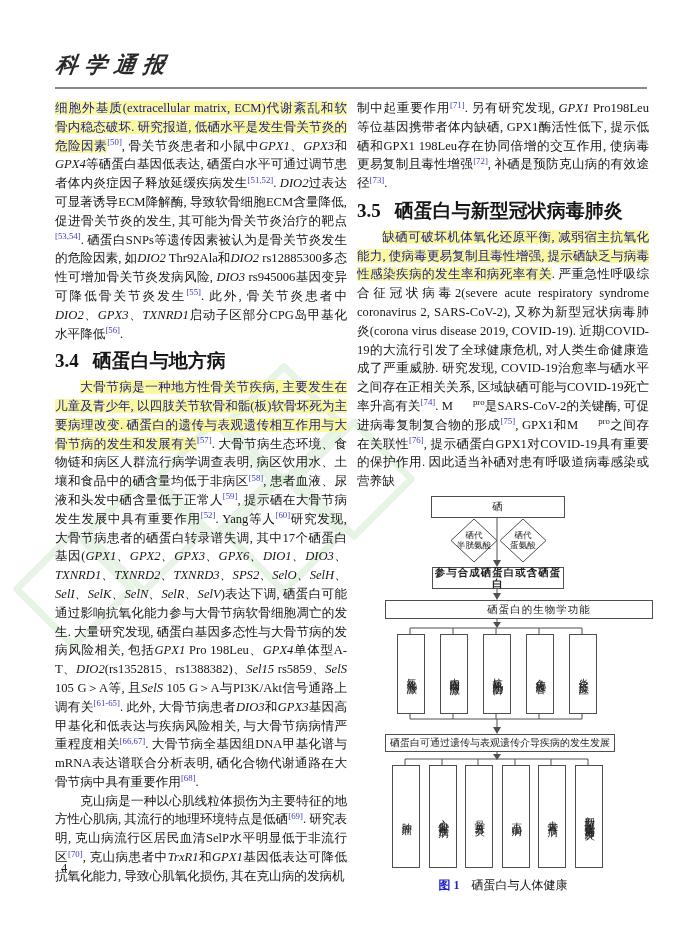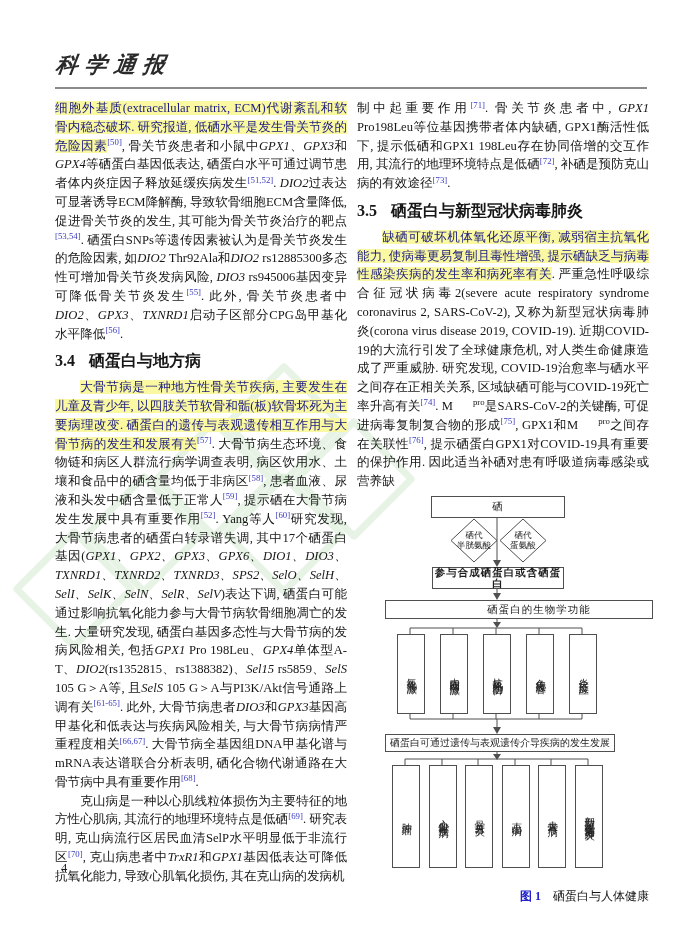--- a/index.html
+++ b/index.html
@@ -11,38 +11,38 @@
   
   .logo{position:absolute;left:56px;top:50px;font-size:22px;font-style:italic;font-weight:bold;
         letter-spacing:7px;transform:skewX(-8deg);color:#2a2a2a;z-index:2;}
   .header-rule{position:absolute;left:55px;top:87px;width:592px;height:2px;background:#8a8a8a;z-index:2;}
   
   .col{position:absolute;top:99px;width:292px;font-size:12.6px;line-height:18.8px;text-align:justify;z-index:1;}
   #col-left{left:55px;}
   #col-right{left:357px;}
   .para{margin:0;}
   .para.indent{text-indent:2em;}
-  .heading{font-weight:bold;font-size:16px;margin:9px 0 7px 0;text-align:left;}
+  .heading{font-weight:bold;font-size:19px;margin:9px 0 7px 0;text-align:left;}
   .heading .h-num{margin-right:14px;}
   .hl{background:#FAF9A2;color:#1b1b80;}
   .i{font-style:italic;}
   .cite{color:#3B3BBE;font-size:8.8px;position:relative;top:-4.5px;line-height:0;}
   .sup{font-size:8.8px;position:relative;top:-4.5px;line-height:0;padding-left:20px;}
   
   .fig-canvas{position:relative;width:292px;height:374px;margin-top:5px;}
   .fig-canvas svg{position:absolute;left:0;top:0;}
   .fc-box{position:absolute;border:1px solid #4f4f4f;background:#fff;display:flex;align-items:center;justify-content:center;
           font-size:10.5px;line-height:11px;text-align:center;color:#1e1e1e;letter-spacing:1px;}
   .fc-dia-label{position:absolute;display:flex;flex-direction:column;align-items:center;justify-content:center;
           font-size:8.6px;line-height:9.5px;color:#1e1e1e;text-align:center;}
   .vbox{position:absolute;width:26px;border:1px solid #4f4f4f;background:#fff;
         writing-mode:vertical-rl;text-orientation:upright;
         display:flex;align-items:center;justify-content:center;
         font-size:10.5px;line-height:1;letter-spacing:2px;color:#1e1e1e;}
-  .fig-caption{margin-top:18px;text-align:right;}
+  .fig-caption{margin-top:7px;text-align:center;}
   .fig-caption .cap-line{font-size:12px;line-height:16.5px;}
   .cap-label-zh{color:#2222CC;font-weight:bold;margin-right:12px;}
   .cap-label-en{color:#2222CC;font-weight:bold;margin-right:10px;}
   .cap-en{font-size:11.8px;}
   .page-number{position:absolute;left:61px;top:861px;font-size:12.5px;z-index:1;}
 </style>
 </head>
 <body>
 
 <div class="page">
@@ -61,21 +61,21 @@
 
   <div class="col" id="col-left">
       <p class="para"><span class="hl">细胞外基质(extracellular matrix, ECM)代谢紊乱和软骨内稳态破坏. 研究报道, 低硒水平是发生骨关节炎的危险因素</span><span class="cite">[50]</span><span>, 骨关节炎患者和小鼠中</span><span class="i">GPX1</span><span>、</span><span class="i">GPX3</span><span>和</span><span class="i">GPX4</span><span>等硒蛋白基因低表达, 硒蛋白水平可通过调节患者体内炎症因子释放延缓疾病发生</span><span class="cite">[51,52]</span><span>. </span><span class="i">DIO2</span><span>过表达可显著诱导ECM降解酶, 导致软骨细胞ECM含量降低, 促进骨关节炎的发生, 其可能为骨关节炎治疗的靶点</span><span class="cite">[53,54]</span><span>. 硒蛋白SNPs等遗传因素被认为是骨关节炎发生的危险因素, 如</span><span class="i">DIO2</span><span> Thr92Ala和</span><span class="i">DIO2</span><span> rs12885300多态性可增加骨关节炎发病风险, </span><span class="i">DIO3</span><span> rs945006基因变异可降低骨关节炎发生</span><span class="cite">[55]</span><span>. 此外, 骨关节炎患者中</span><span class="i">DIO2</span><span>、</span><span class="i">GPX3</span><span>、</span><span class="i">TXNRD1</span><span>启动子区部分CPG岛甲基化水平降低</span><span class="cite">[56]</span><span>.</span></p>
       <div class="heading"><span class="h-num">3.4</span><span>硒蛋白与地方病</span></div>
       <p class="para indent"><span class="hl">大骨节病是一种地方性骨关节疾病, 主要发生在儿童及青少年, 以四肢关节软骨和骺(板)软骨坏死为主要病理改变. 硒蛋白的遗传与表观遗传相互作用与大骨节病的发生和发展有关</span><span class="cite">[57]</span><span>. 大骨节病生态环境、食物链和病区人群流行病学调查表明, 病区饮用水、土壤和食品中的硒含量均低于非病区</span><span class="cite">[58]</span><span>, 患者血液、尿液和头发中硒含量低于正常人</span><span class="cite">[59]</span><span>, 提示硒在大骨节病发生发展中具有重要作用</span><span class="cite">[52]</span><span>. Yang等人</span><span class="cite">[60]</span><span>研究发现, 大骨节病患者的硒蛋白转录谱失调, 其中17个硒蛋白基因(</span><span class="i">GPX1、GPX2、GPX3、GPX6、DIO1、DIO3、TXNRD1、TXNRD2、TXNRD3、SPS2、SelO、SelH、SelI、SelK、SelN、SelR、SelV</span><span>)表达下调, 硒蛋白可能通过影响抗氧化能力参与大骨节病软骨细胞凋亡的发生. 大量研究发现, 硒蛋白基因多态性与大骨节病的发病风险相关, 包括</span><span class="i">GPX1</span><span> Pro 198Leu、</span><span class="i">GPX4</span><span>单体型A-T、</span><span class="i">DIO2</span><span>(rs1352815、rs1388382)、</span><span class="i">Sel15</span><span> rs5859、</span><span class="i">SelS</span><span> 105 G＞A等, 且</span><span class="i">SelS</span><span> 105 G＞A与PI3K/Akt信号通路上调有关</span><span class="cite">[61-65]</span><span>. 此外, 大骨节病患者</span><span class="i">DIO3</span><span>和</span><span class="i">GPX3</span><span>基因高甲基化和低表达与疾病风险相关, 与大骨节病病情严重程度相关</span><span class="cite">[66,67]</span><span>. 大骨节病全基因组DNA甲基化谱与mRNA表达谱联合分析表明, 硒化合物代谢通路在大骨节病中具有重要作用</span><span class="cite">[68]</span><span>.</span></p>
       <p class="para indent"><span>克山病是一种以心肌线粒体损伤为主要特征的地方性心肌病, 其流行的地理环境特点是低硒</span><span class="cite">[69]</span><span>. 研究表明, 克山病流行区居民血清SelP水平明显低于非流行区</span><span class="cite">[70]</span><span>, 克山病患者中</span><span class="i">TrxR1</span><span>和</span><span class="i">GPX1</span><span>基因低表达可降低抗氧化能力, 导致心肌氧化损伤, 其在克山病的发病机</span></p>
     </div>
 
   <div class="col" id="col-right">
     <div id="col-right-text">
-        <p class="para"><span>制中起重要作用</span><span class="cite">[71]</span><span>. 骨关节炎患者中, </span><span class="i">GPX1</span><span> Pro198Leu等位基因携带者体内缺硒, GPX1酶活性低下, 提示低硒和GPX1 198Leu存在协同倍增的交互作用, 其流行的地理环境特点是低硒</span><span class="cite">[72]</span><span>, 补硒是预防克山病的有效途径</span><span class="cite">[73]</span><span>.</span></p>
+        <p class="para"><span>制中起重要作用</span><span class="cite">[71]</span><span>. 另有研究发现, </span><span class="i">GPX1</span><span> Pro198Leu等位基因携带者体内缺硒, GPX1酶活性低下, 提示低硒和GPX1 198Leu存在协同倍增的交互作用, 使病毒更易复制且毒性增强</span><span class="cite">[72]</span><span>, 补硒是预防克山病的有效途径</span><span class="cite">[73]</span><span>.</span></p>
         <div class="heading"><span class="h-num">3.5</span><span>硒蛋白与新型冠状病毒肺炎</span></div>
         <p class="para indent"><span class="hl">缺硒可破坏机体氧化还原平衡, 减弱宿主抗氧化能力, 使病毒更易复制且毒性增强, 提示硒缺乏与病毒性感染疾病的发生率和病死率有关</span><span>. 严重急性呼吸综合征冠状病毒2(severe acute respiratory syndrome coronavirus 2, SARS-CoV-2), 又称为新型冠状病毒肺炎(corona virus disease 2019, COVID-19). 近期COVID-19的大流行引发了全球健康危机, 对人类生命健康造成了严重威胁. 研究发现, COVID-19治愈率与硒水平之间存在正相关关系, 区域缺硒可能与COVID-19死亡率升高有关</span><span class="cite">[74]</span><span>. M</span><span class="sup">pro</span><span>是SARS-CoV-2的关键酶, 可促进病毒复制复合物的形成</span><span class="cite">[75]</span><span>, GPX1和M</span><span class="sup">pro</span><span>之间存在关联性</span><span class="cite">[76]</span><span>, 提示硒蛋白GPX1对COVID-19具有重要的保护作用. 因此适当补硒对患有呼吸道病毒感染或营养缺</span></p>
       </div>
 
     <div class="fig-canvas">
       <svg width="292" height="374" viewBox="0 0 292 374">
         <g stroke="#4f4f4f" stroke-width="1" fill="none">
           <line x1="140" y1="20" x2="140" y2="64"></line>
           <line x1="140" y1="91" x2="140" y2="97"></line>
           <line x1="140" y1="121" x2="140" y2="126"></line>

